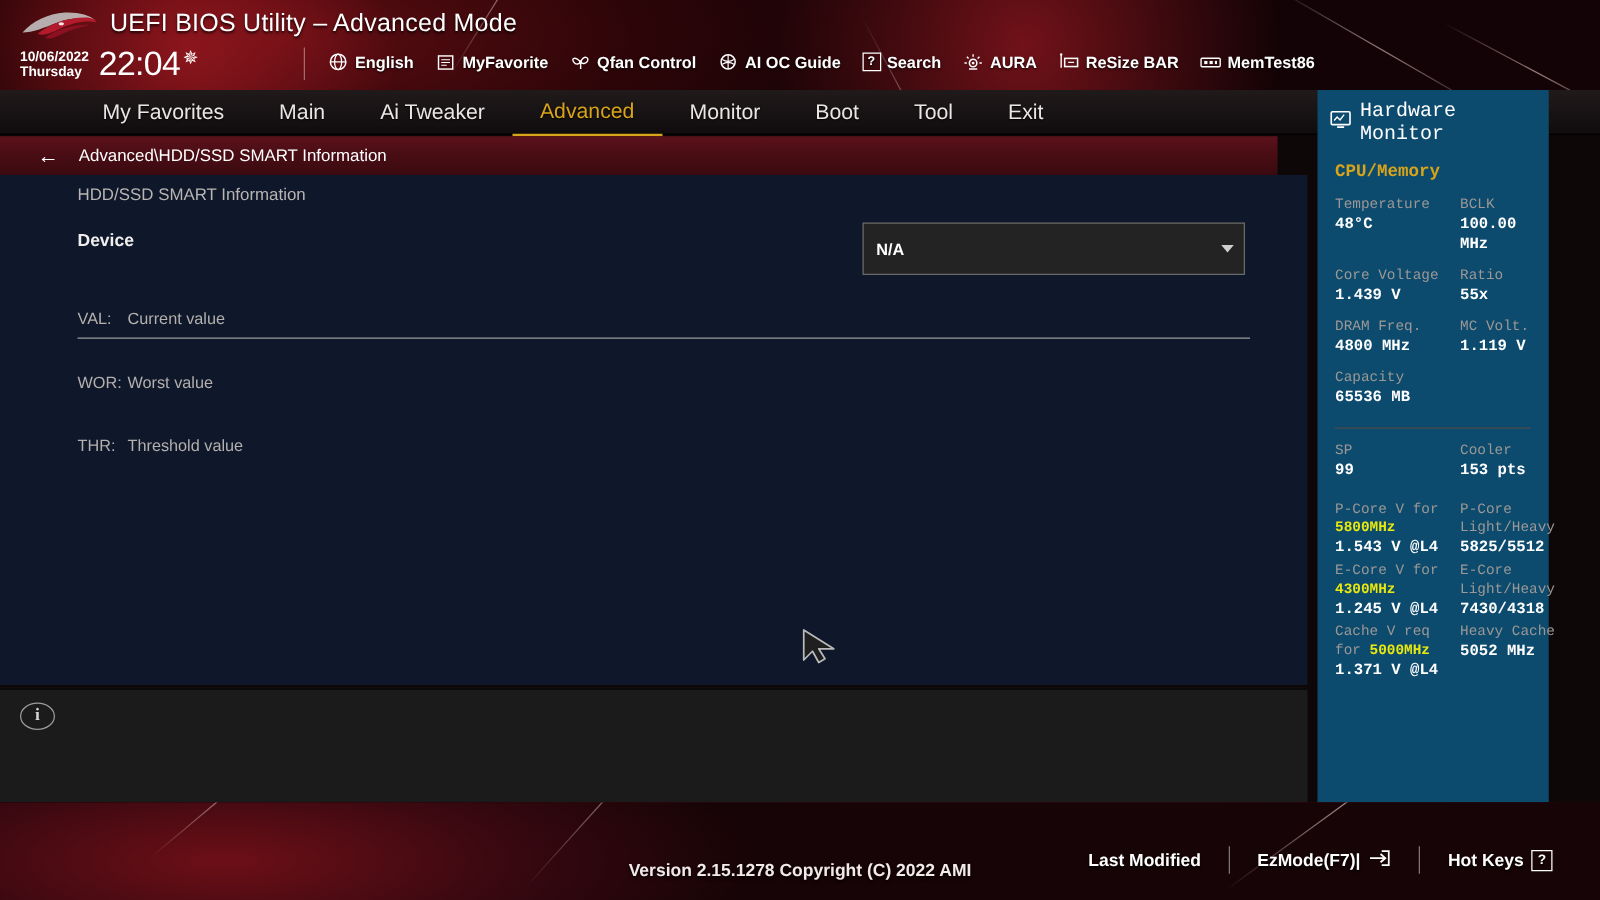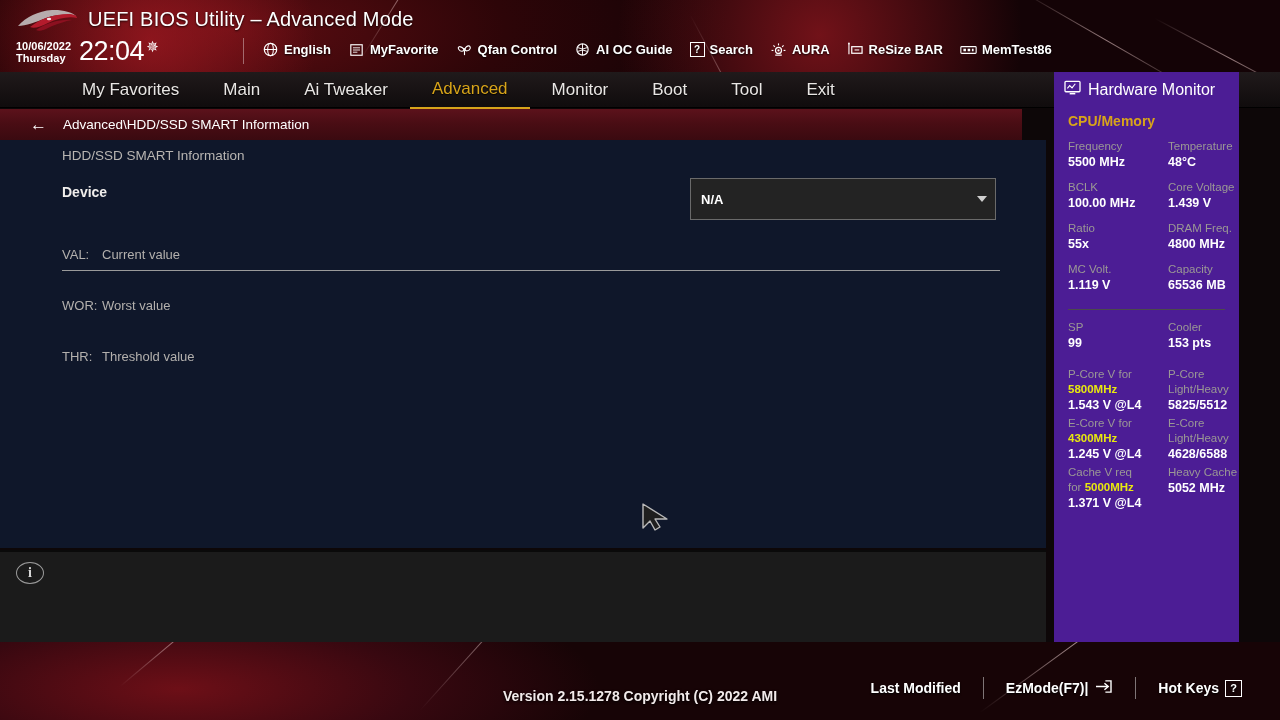--- a/index.html
+++ b/index.html
@@ -111,21 +111,21 @@
     background:#1b1b1b; border-top:2px solid #0a0a0a;
   }
   .info-icon { position:absolute; left:16px; top:10px; width:28px; height:22px;
                border:1.6px solid #9b9b9b; border-radius:50%;
                display:flex; align-items:center; justify-content:center;
                font-size:14px; font-weight:bold; color:#d8d8d8; font-family:"Liberation Serif",serif; }
 
   
   .sidebar {
     position:absolute; left:1054px; top:72px; width:185px; height:570px;
-    background:#4c1d95; padding:0 0 0 0;
+    background:#0c4a6e; padding:0 0 0 0;font-family:Liberation Mono, monospace;
   }
   .sb-head { display:flex; align-items:center; gap:7px; padding:8px 0 0 10px; }
   .sb-head .txt { font-size:16px; color:#ffffff; }
   .sb-group { font-size:14px; color:#d8a41a; font-weight:bold; padding:14px 0 0 14px; }
   .sb-grid { display:grid; grid-template-columns:100px 1fr; padding:10px 0 0 14px; row-gap:0px; }
   .sb-cell { padding-bottom:10px; }
   .sb-k { font-size:11.5px; color:#9b9895; line-height:15px; }
   .sb-v { font-size:12.5px; color:#ffffff; font-weight:bold; line-height:16px; }
   .sb-k .hl { color:#e8e80f; font-weight:bold; }
   .sb-div { height:1px; background:#4b4b4b; margin:6px 14px 0 14px; }
@@ -345,24 +345,20 @@
           <polyline points="3.5,9 6,6 8.5,8.5 12,4" fill="none" stroke="#fff" stroke-width="1.2"></polyline>
           <line x1="6" y1="14.6" x2="12" y2="14.6" stroke="#fff" stroke-width="1.6"></line>
         </svg>
       </span>
       <span class="txt">Hardware Monitor</span>
     </div>
 
     <div class="sb-group">CPU/Memory</div>
     <div class="sb-grid">
       <div class="sb-cell">
-          <div class="sb-k">Frequency</div>
-          <div class="sb-v">5500 MHz</div>
-        </div>
-      <div class="sb-cell">
           <div class="sb-k">Temperature</div>
           <div class="sb-v">48°C</div>
         </div>
 
       <div class="sb-cell">
           <div class="sb-k">BCLK</div>
           <div class="sb-v">100.00 MHz</div>
         </div>
       <div class="sb-cell">
           <div class="sb-k">Core Voltage</div>
@@ -410,21 +406,21 @@
         <div class="sb-k"><span>P-Core</span><br><span>Light/Heavy</span></div>
         <div class="sb-v">5825/5512</div>
       </div>
 
       <div class="sb-cell">
         <div class="sb-k"><span>E-Core V for</span><br><span class="hl">4300MHz</span></div>
         <div class="sb-v">1.245 V @L4</div>
       </div>
       <div class="sb-cell">
         <div class="sb-k"><span>E-Core</span><br><span>Light/Heavy</span></div>
-        <div class="sb-v">4628/6588</div>
+        <div class="sb-v">7430/4318</div>
       </div>
 
       <div class="sb-cell">
         <div class="sb-k"><span>Cache V req</span><br><span>for</span> <span class="hl">5000MHz</span></div>
         <div class="sb-v">1.371 V @L4</div>
       </div>
       <div class="sb-cell">
         <div class="sb-k"><span>Heavy Cache</span></div>
         <div class="sb-v">5052 MHz</div>
       </div>

